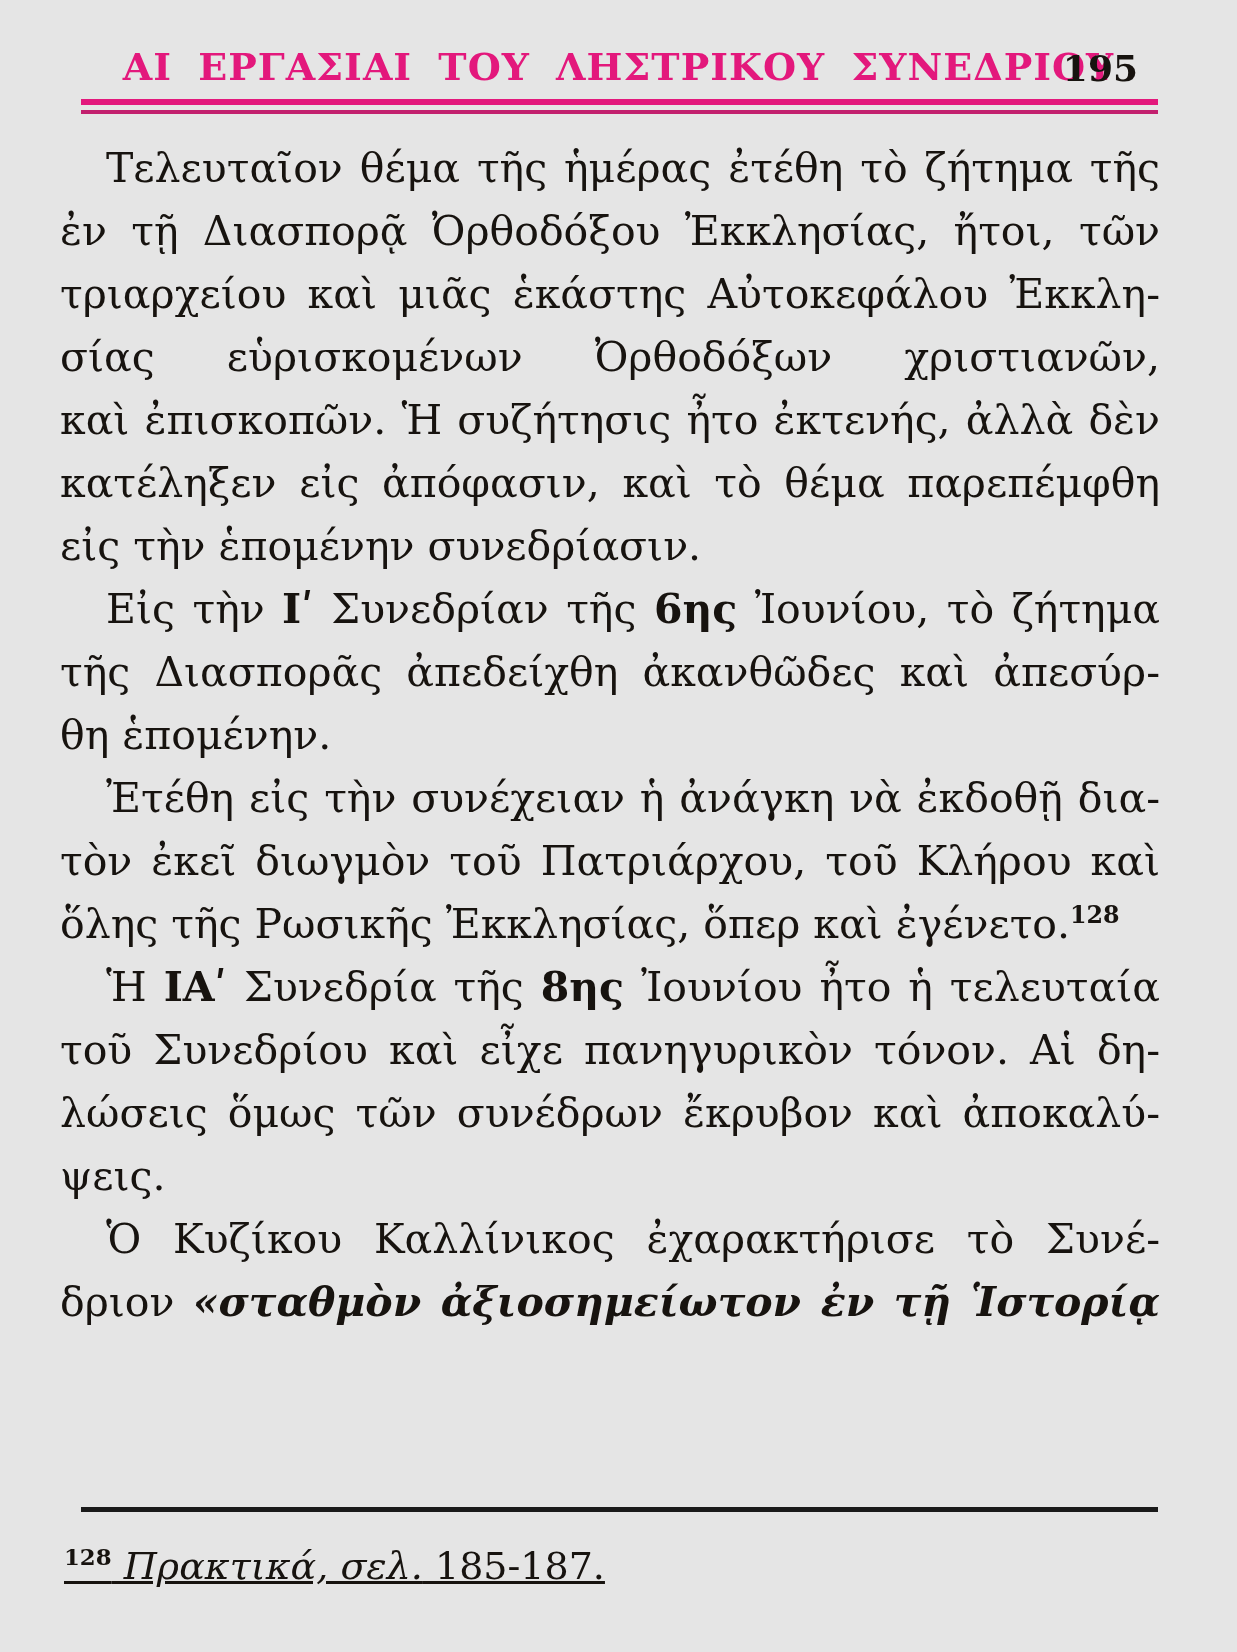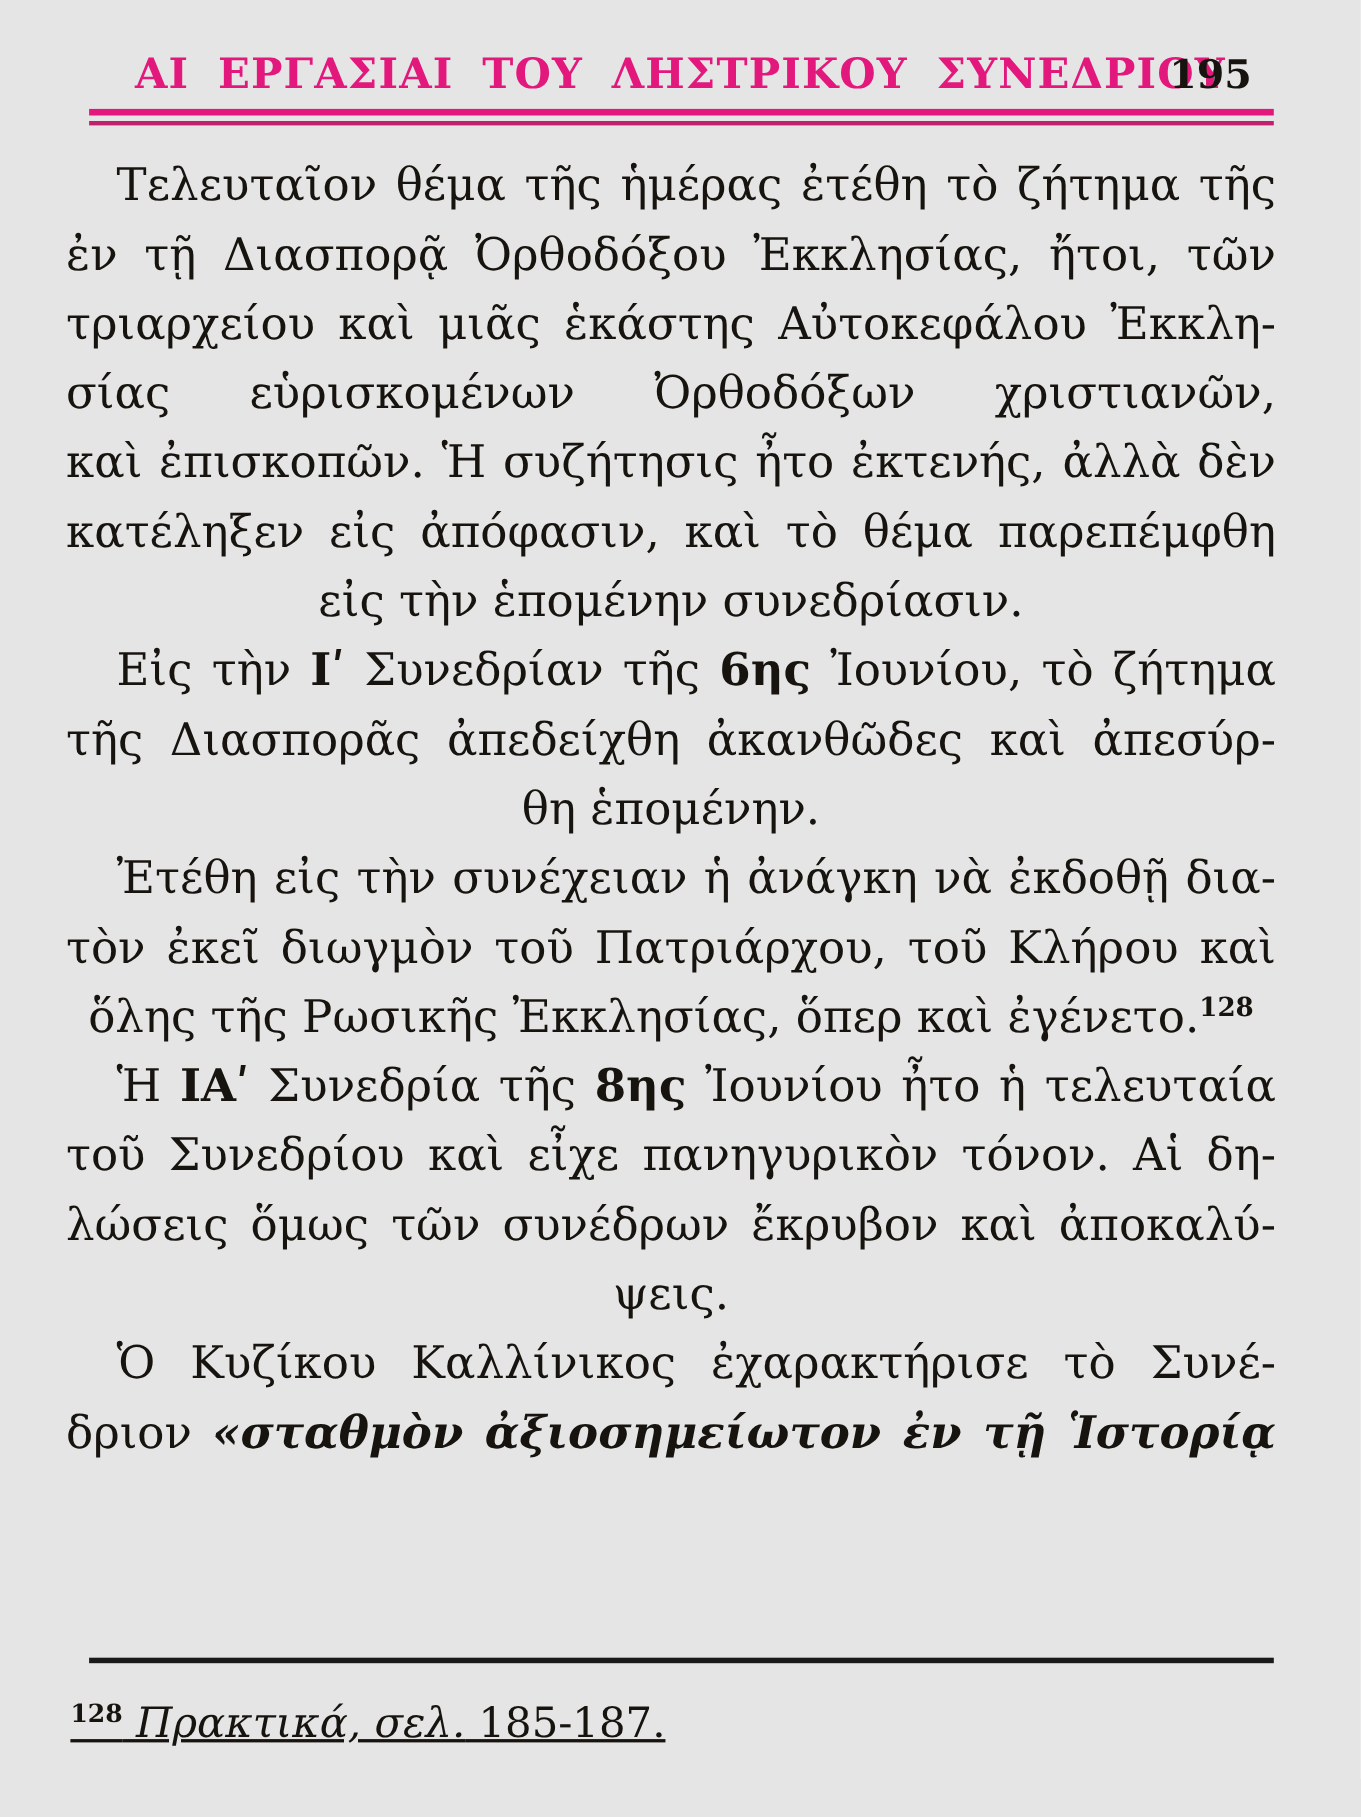--- a/index.html
+++ b/index.html
@@ -33,21 +33,21 @@
   .rule-bottom{height:4px;background:#C2206E;}
   
   .body-text{
     position:absolute;left:60px;top:137px;width:1100px;
     font-size:41px;
     line-height:63px;
   }
   .line{
     height:63px;
     overflow:hidden;
-    text-align:center;
+    text-align:left;
   }
   .line.just{
     text-align:justify;
     text-align-last:justify;
   }
   .line.ind{padding-left:46px;}
   .b{font-weight:bold;}
   .i{font-style:italic;}
   sup{
     font-size:58%;

